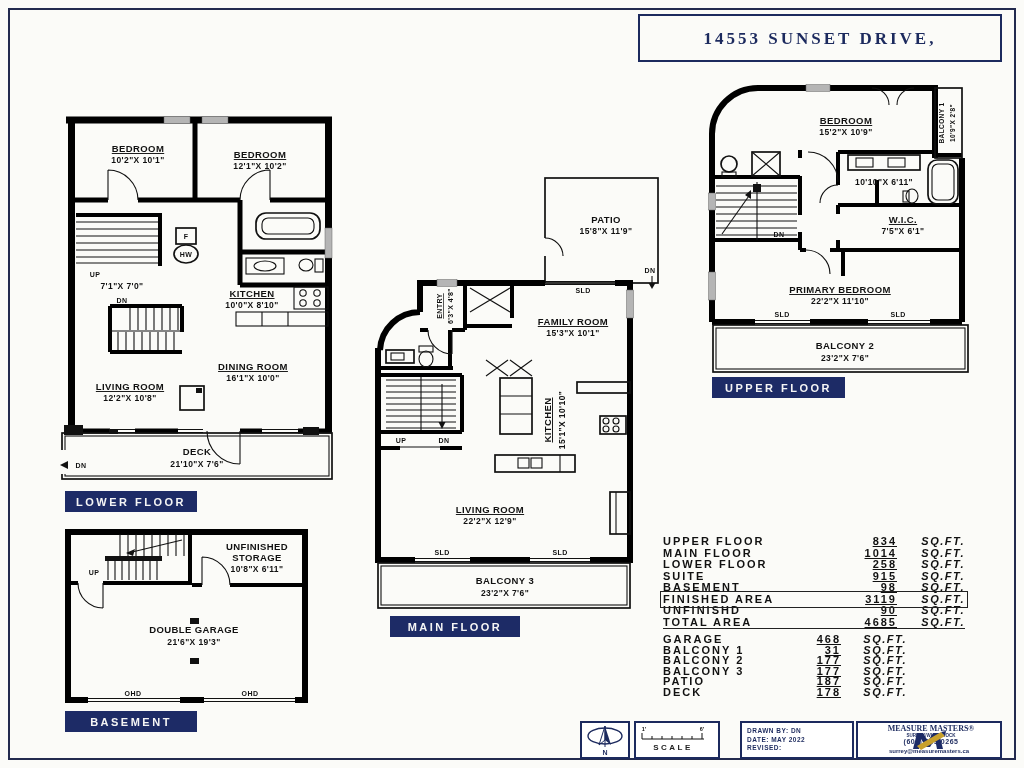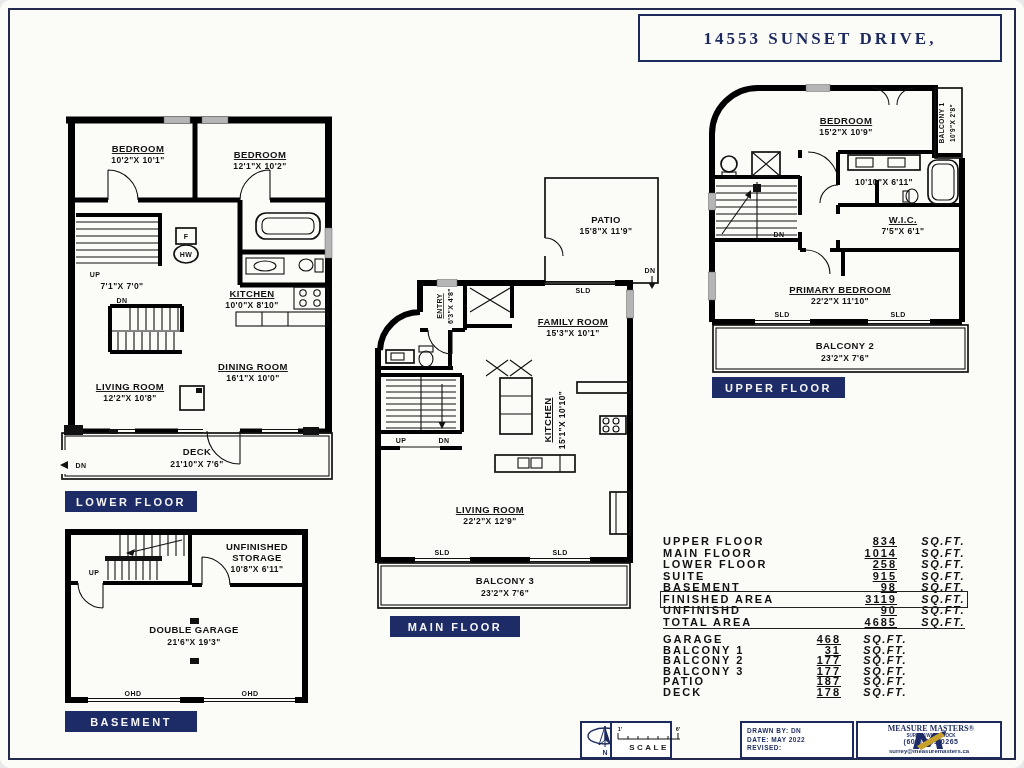--- a/index.html
+++ b/index.html
@@ -1,17 +1,17 @@
 <!DOCTYPE html>
 <html><head>
 <meta charset="utf-8">
 <style>
   html,body{margin:0;padding:0;background:#e8e8e8;}
   #page{position:relative;width:1024px;height:768px;background:#fbfbf8;overflow:hidden;
-        font-family:"Liberation Sans",sans-serif;border-radius:11px;}
+        font-family:"Liberation Sans",sans-serif;}
   #outer-border{position:absolute;left:8px;top:8px;right:8px;bottom:8px;border:2px solid #232a4e;}
   
   #title-box{position:absolute;left:638px;top:14px;width:364px;height:48px;border:2px solid #1c2a5e;
              box-sizing:border-box;display:flex;flex-direction:column;justify-content:center;align-items:center;}
   .title-line{font-family:"Liberation Serif",serif;font-weight:bold;font-size:17px;color:#1c2a5e;
               letter-spacing:3px;line-height:21px;white-space:nowrap;}
   
   .floor-tag{position:absolute;background:#1d2b66;color:#f5f5f5;font-weight:bold;font-size:11px;
              letter-spacing:2.5px;display:flex;align-items:center;justify-content:center;height:21px;}
   
@@ -401,21 +401,21 @@
 
   <div class="foot-box" style="left:580px;width:50px">
     <svg width="46" height="34" viewBox="0 0 46 34">
       <ellipse cx="23" cy="13" rx="17" ry="8" fill="none" stroke="#1c2a5e" stroke-width="1.4"></ellipse>
       <path d="M23,3 V24" stroke="#1c2a5e" stroke-width="1"></path>
       <polygon points="23,3 29,22 23,17" fill="#1c2a5e"></polygon>
       <polygon points="23,3 17,22 23,17" fill="none" stroke="#1c2a5e" stroke-width="1"></polygon>
       <text x="23" y="32" text-anchor="middle" font-size="7" font-weight="bold" fill="#1c2a5e" font-family="Liberation Sans, sans-serif">N</text>
     </svg>
   </div>
-  <div class="foot-box" style="left:610px;width:62px">
+  <div class="foot-box" style="left:634px;width:86px">
     <svg width="74" height="34" viewBox="0 0 74 34">
       <path d="M6,16 H68 M6,10 V16 M16,13 V16 M26,13 V16 M36,13 V16 M46,13 V16 M56,13 V16 M66,10 V16" stroke="#111" stroke-width="1" fill="none"></path>
       <text x="8" y="8" text-anchor="middle" font-size="5.5" font-weight="bold" fill="#111" font-family="Liberation Sans, sans-serif">1'</text>
       <text x="66" y="8" text-anchor="middle" font-size="5.5" font-weight="bold" fill="#111" font-family="Liberation Sans, sans-serif">6'</text>
       <text x="37" y="27" text-anchor="middle" font-size="8" font-weight="bold" letter-spacing="2.5" fill="#222" font-family="Liberation Sans, sans-serif">SCALE</text>
     </svg>
   </div>
   <div class="foot-box" id="drawn-box" style="left:740px;width:114px">
     <div class="drawn-line">DRAWN BY: DN</div>
     <div class="drawn-line">DATE: MAY 2022</div>

